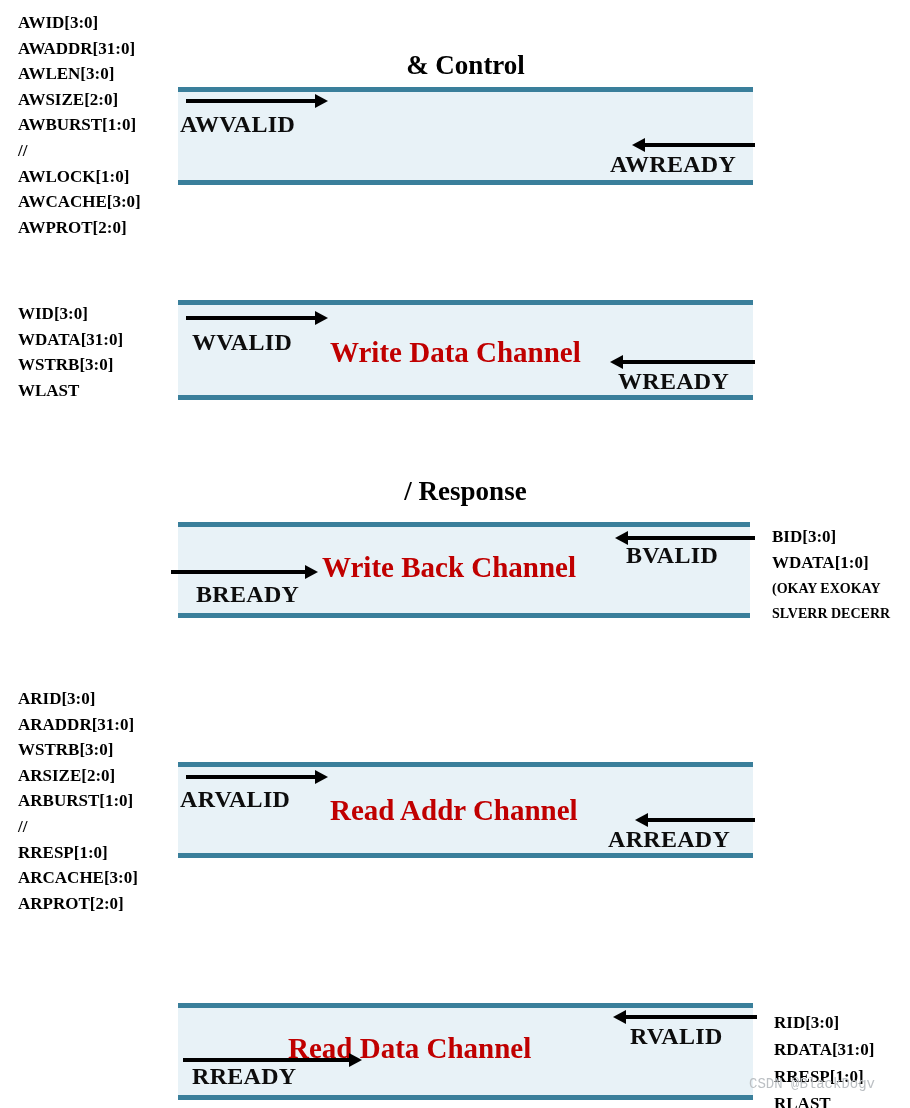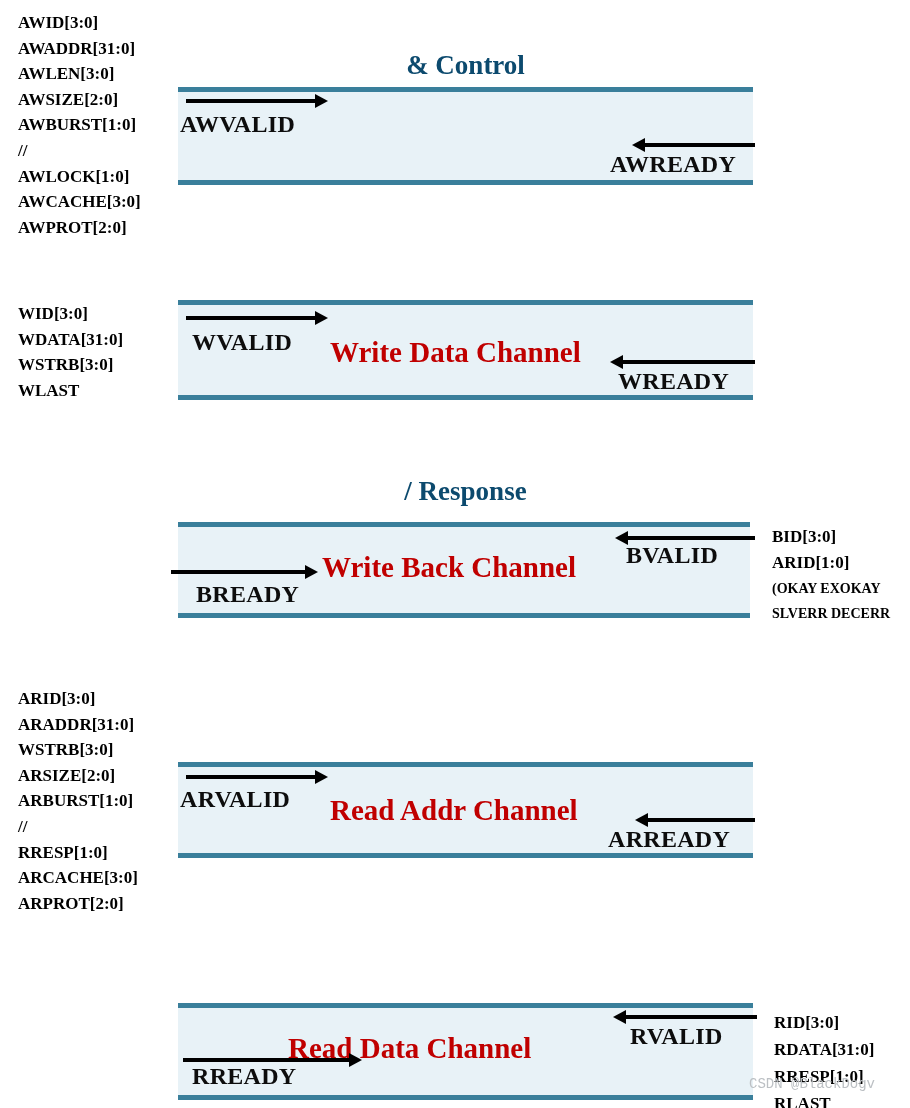--- a/index.html
+++ b/index.html
@@ -19,21 +19,21 @@
   .sig-small { font-size:14px; line-height:25px; }
   .handshake {
     position:absolute; font-weight:bold; font-size:24px; color:#0d0d0d;
     white-space:nowrap; letter-spacing:0.3px;
   }
   .chname {
     position:absolute; font-weight:bold; font-size:29px; color:#c00000;
     white-space:nowrap;
   }
   .heading {
-    position:absolute; font-weight:bold; font-size:27px; color:#0c4a6e;
+    position:absolute; font-weight:bold; font-size:27px; color:#000000;
     text-align:center; white-space:nowrap;
   }
   .arrow { position:absolute; height:14px; }
   .arrow::before {
     content:""; position:absolute; top:5px; height:4px; background:#000;
     left:0; right:12px;
   }
   .arrow.right::after {
     content:""; position:absolute; right:0; top:0; width:0; height:0;
     border-top:7px solid transparent; border-bottom:7px solid transparent;
@@ -91,21 +91,21 @@
   <div class="heading" style="left:178px; top:476px; width:575px;">/ Response</div>
   <div class="band" style="left:178px; top:522px; width:572px; height:96px;"></div>
   <div class="arrow left" style="left:615px; top:531px; width:140px;"></div>
   <div class="handshake" style="left:626px; top:542px;">BVALID</div>
   <div class="chname" style="left:322px; top:551px;">Write Back Channel</div>
   <div class="arrow right" style="left:171px; top:565px; width:147px;"></div>
   <div class="handshake" style="left:196px; top:581px;">BREADY</div>
 
   <div class="sig" style="left:772px; top:524px; line-height:26px;">
     <div class="sig-line">BID[3:0]</div>
-    <div class="sig-line">ARID[1:0]</div>
+    <div class="sig-line">WDATA[1:0]</div>
     <div class="sig-line sig-small">(OKAY EXOKAY</div>
     <div class="sig-line sig-small">SLVERR DECERR</div>
   </div>
 
   <div class="sig" style="left:18px; top:686px;">
     <div class="sig-line">ARID[3:0]</div>
     <div class="sig-line">ARADDR[31:0]</div>
     <div class="sig-line">WSTRB[3:0]</div>
     <div class="sig-line">ARSIZE[2:0]</div>
     <div class="sig-line">ARBURST[1:0]</div>

